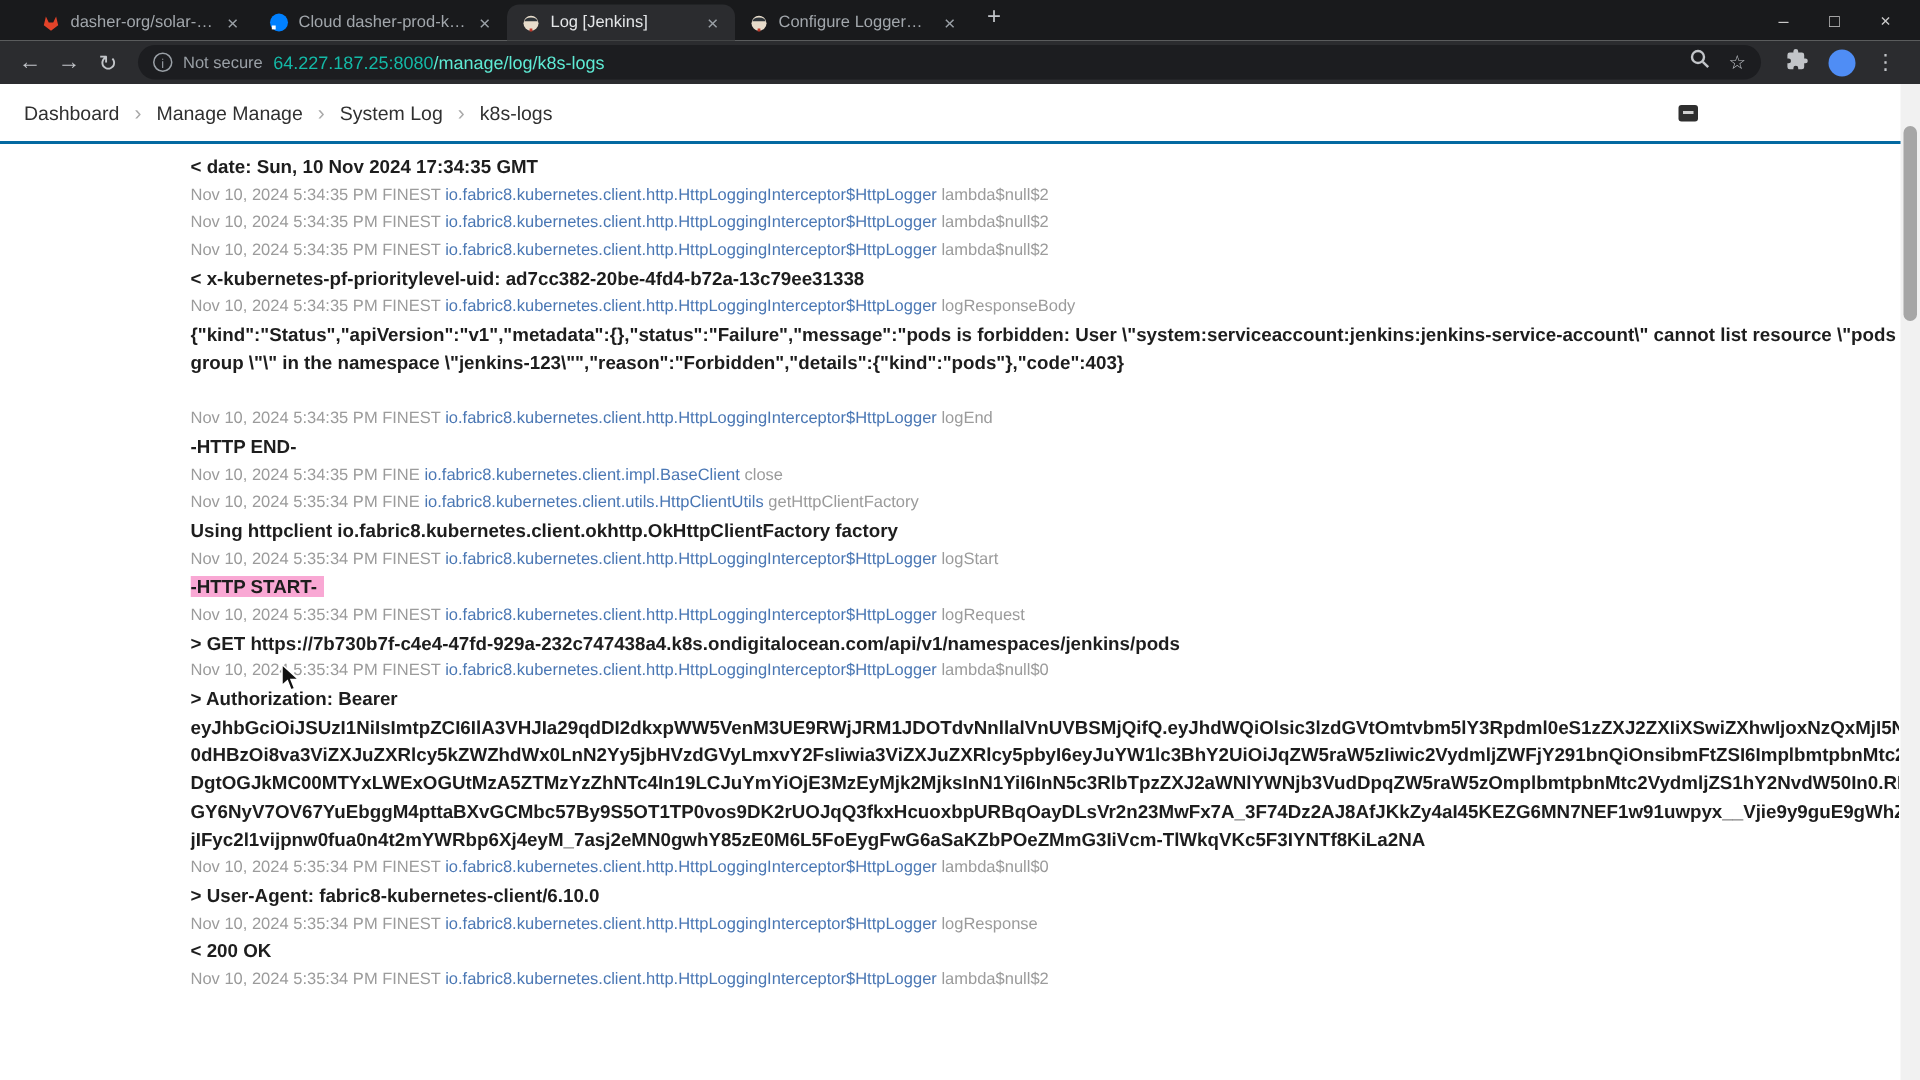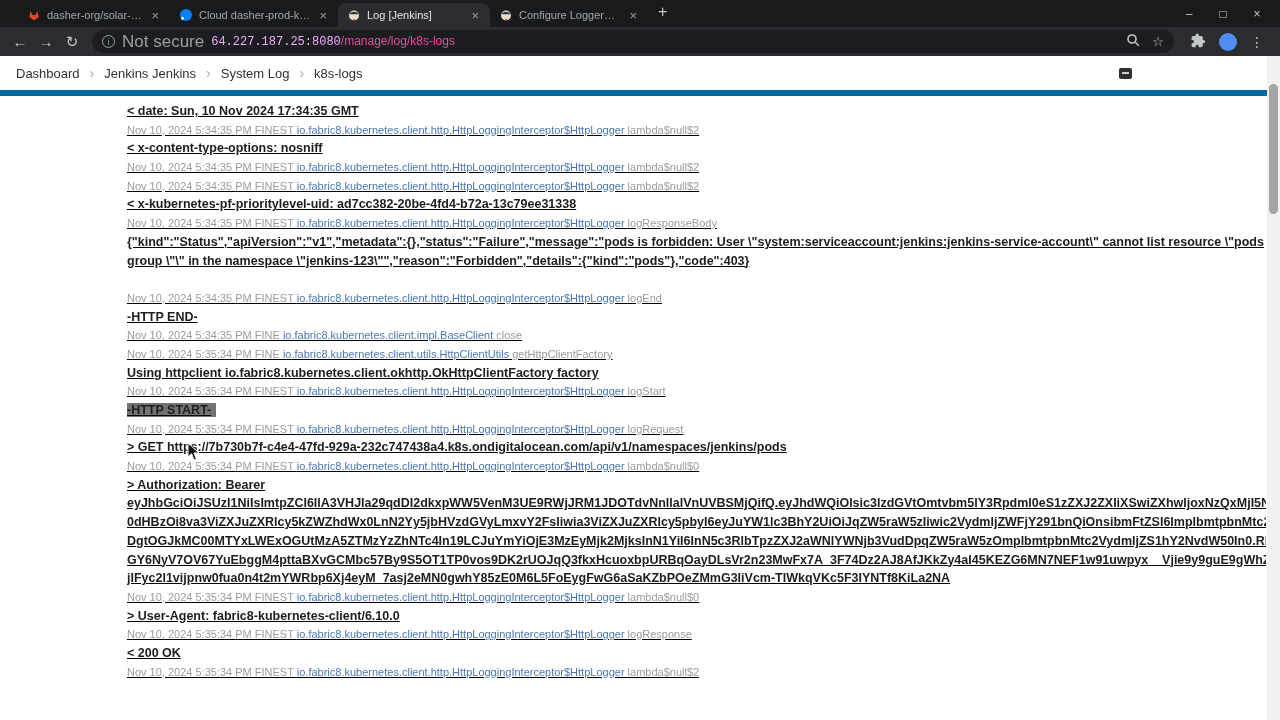--- a/index.html
+++ b/index.html
@@ -23,46 +23,46 @@
   .wincontrols span { width:22px; text-align:center; }
 
   .toolbar { height:29px; background:#2b2c2f; display:flex; align-items:center; padding:0 8px; gap:2px; }
   .navbtn { width:24px; height:24px; display:flex; align-items:center; justify-content:center;
             color:#c2c5c9; font-size:15px; border-radius:50%; }
   .omnibox { flex:1; height:23px; margin:0 10px 0 6px; background:#1c1d20; border-radius:12px;
              display:flex; align-items:center; padding:0 10px; gap:7px; }
   .info-icon { width:13px; height:13px; border:1.4px solid #9aa0a6; border-radius:50%;
                display:inline-flex; align-items:center; justify-content:center;
                font-size:8.5px; color:#9aa0a6; flex:0 0 auto; }
-  .sec-label { color:#9aa0a6; font-size:17px; white-space:nowrap; }
+  .sec-label { color:#9aa0a6; font-size:11px; white-space:nowrap; }
   .url { font-size:12px; white-space:nowrap; overflow:hidden; }
-  .url .host { color:#f0abfc;font-family:Liberation Mono, monospace; }
-  .url .path { color:#ec4899; }
+  .url .host { color:#14b8a6; }
+  .url .path { color:#5eead4; }
   .omni-right { margin-left:auto; display:flex; align-items:center; gap:12px; }
   .star { color:#c2c5c9; font-size:13px; }
   .toolbar-right { display:flex; align-items:center; gap:13px; padding:0 8px 0 4px; }
   .avatar { width:18px; height:18px; border-radius:50%; }
   .kebab { color:#c2c5c9; font-size:14px; }
 
   
   .page { position:absolute; top:56px; left:0; right:0; bottom:0; background:#fff; overflow:hidden; }
   .breadcrumbs { height:40px; display:flex; align-items:center; padding:0 16px;
-                 font-size:13px; font-weight:500; color:#303030; border-bottom:6px solid #0369a1; }
+                 font-size:13px; font-weight:500; color:#303030; border-bottom:2px solid #0369a1; }
   .crumb { white-space:nowrap; }
   .crumb-sep { color:#a9a9a9; margin:0 10px; font-size:14px; }
   .bc-action { margin-left:auto; margin-right:132px; width:13px; height:11px; background:#2e2e2e;
                border-radius:2px; display:inline-flex; align-items:center; justify-content:center; }
   .bc-action i { display:block; width:7px; height:1.5px; background:#cfcfcf; }
 
-  .log { padding:6px 14px 0 127px;text-decoration:underline; }
+  .log { padding:6px 14px 0 127px; }
   .line { height:18.7px; line-height:18.7px; white-space:pre; overflow:hidden; }
   .line.msg { font-size:12.5px; font-weight:600; color:#1d1d1d; }
   .line.meta { font-size:11px; font-weight:400; color:#9b9b9b; }
   .line.meta .lg { color:#4a77b4; }
-  .sel { background:#737373; padding-right:5px; }
+  .sel { background:#f9a8d4; padding-right:5px; }
 
   .scrollbar { position:absolute; top:0; right:0; bottom:0; width:13px; background:#f1f1f1; }
   .scroll-thumb { position:absolute; top:28px; left:2px; width:9px; height:130px;
                   background:#a6a6a6; border-radius:5px; }
 
   .cursor { position:absolute; left:187px; top:442px; z-index:50; }
 </style>
 </head>
 <body>
 
@@ -153,34 +153,33 @@
       <span class="avatar" style="background: rgb(79, 141, 245);"></span>
       <span class="kebab">⋮</span>
     </div>
   </div>
 
   <div class="page">
 
     <div class="breadcrumbs">
       <span class="crumb">Dashboard</span>
       <span class="crumb-sep">›</span>
-      <span class="crumb">Jenkins Jenkins</span>
+      <span class="crumb">Manage Manage</span>
       <span class="crumb-sep">›</span>
       <span class="crumb">System Log</span>
       <span class="crumb-sep">›</span>
       <span class="crumb">k8s-logs</span>
       <span class="bc-action">
           <i></i>
         </span>
     </div>
 
     <div class="log">
         <div class="line msg">&lt; date: Sun, 10 Nov 2024 17:34:35 GMT</div>
         <div class="line meta"><span class="ts">Nov 10, 2024 5:34:35 PM FINEST </span><span class="lg">io.fabric8.kubernetes.client.http.HttpLoggingInterceptor$HttpLogger </span><span class="m">lambda$null$2</span></div>
-        <div class="line msg">&lt; x-content-type-options: nosniff</div>
         <div class="line meta"><span class="ts">Nov 10, 2024 5:34:35 PM FINEST </span><span class="lg">io.fabric8.kubernetes.client.http.HttpLoggingInterceptor$HttpLogger </span><span class="m">lambda$null$2</span></div>
         <div class="line meta"><span class="ts">Nov 10, 2024 5:34:35 PM FINEST </span><span class="lg">io.fabric8.kubernetes.client.http.HttpLoggingInterceptor$HttpLogger </span><span class="m">lambda$null$2</span></div>
         <div class="line msg">&lt; x-kubernetes-pf-prioritylevel-uid: ad7cc382-20be-4fd4-b72a-13c79ee31338</div>
         <div class="line meta"><span class="ts">Nov 10, 2024 5:34:35 PM FINEST </span><span class="lg">io.fabric8.kubernetes.client.http.HttpLoggingInterceptor$HttpLogger </span><span class="m">logResponseBody</span></div>
         <div class="line msg">{"kind":"Status","apiVersion":"v1","metadata":{},"status":"Failure","message":"pods is forbidden: User \"system:serviceaccount:jenkins:jenkins-service-account\" cannot list resource \"pods</div>
         <div class="line msg">group \"\" in the namespace \"jenkins-123\"","reason":"Forbidden","details":{"kind":"pods"},"code":403}</div>
         <div class="line blank"></div>
         <div class="line meta"><span class="ts">Nov 10, 2024 5:34:35 PM FINEST </span><span class="lg">io.fabric8.kubernetes.client.http.HttpLoggingInterceptor$HttpLogger </span><span class="m">logEnd</span></div>
         <div class="line msg">-HTTP END-</div>
         <div class="line meta"><span class="ts">Nov 10, 2024 5:34:35 PM FINE </span><span class="lg">io.fabric8.kubernetes.client.impl.BaseClient </span><span class="m">close</span></div>

